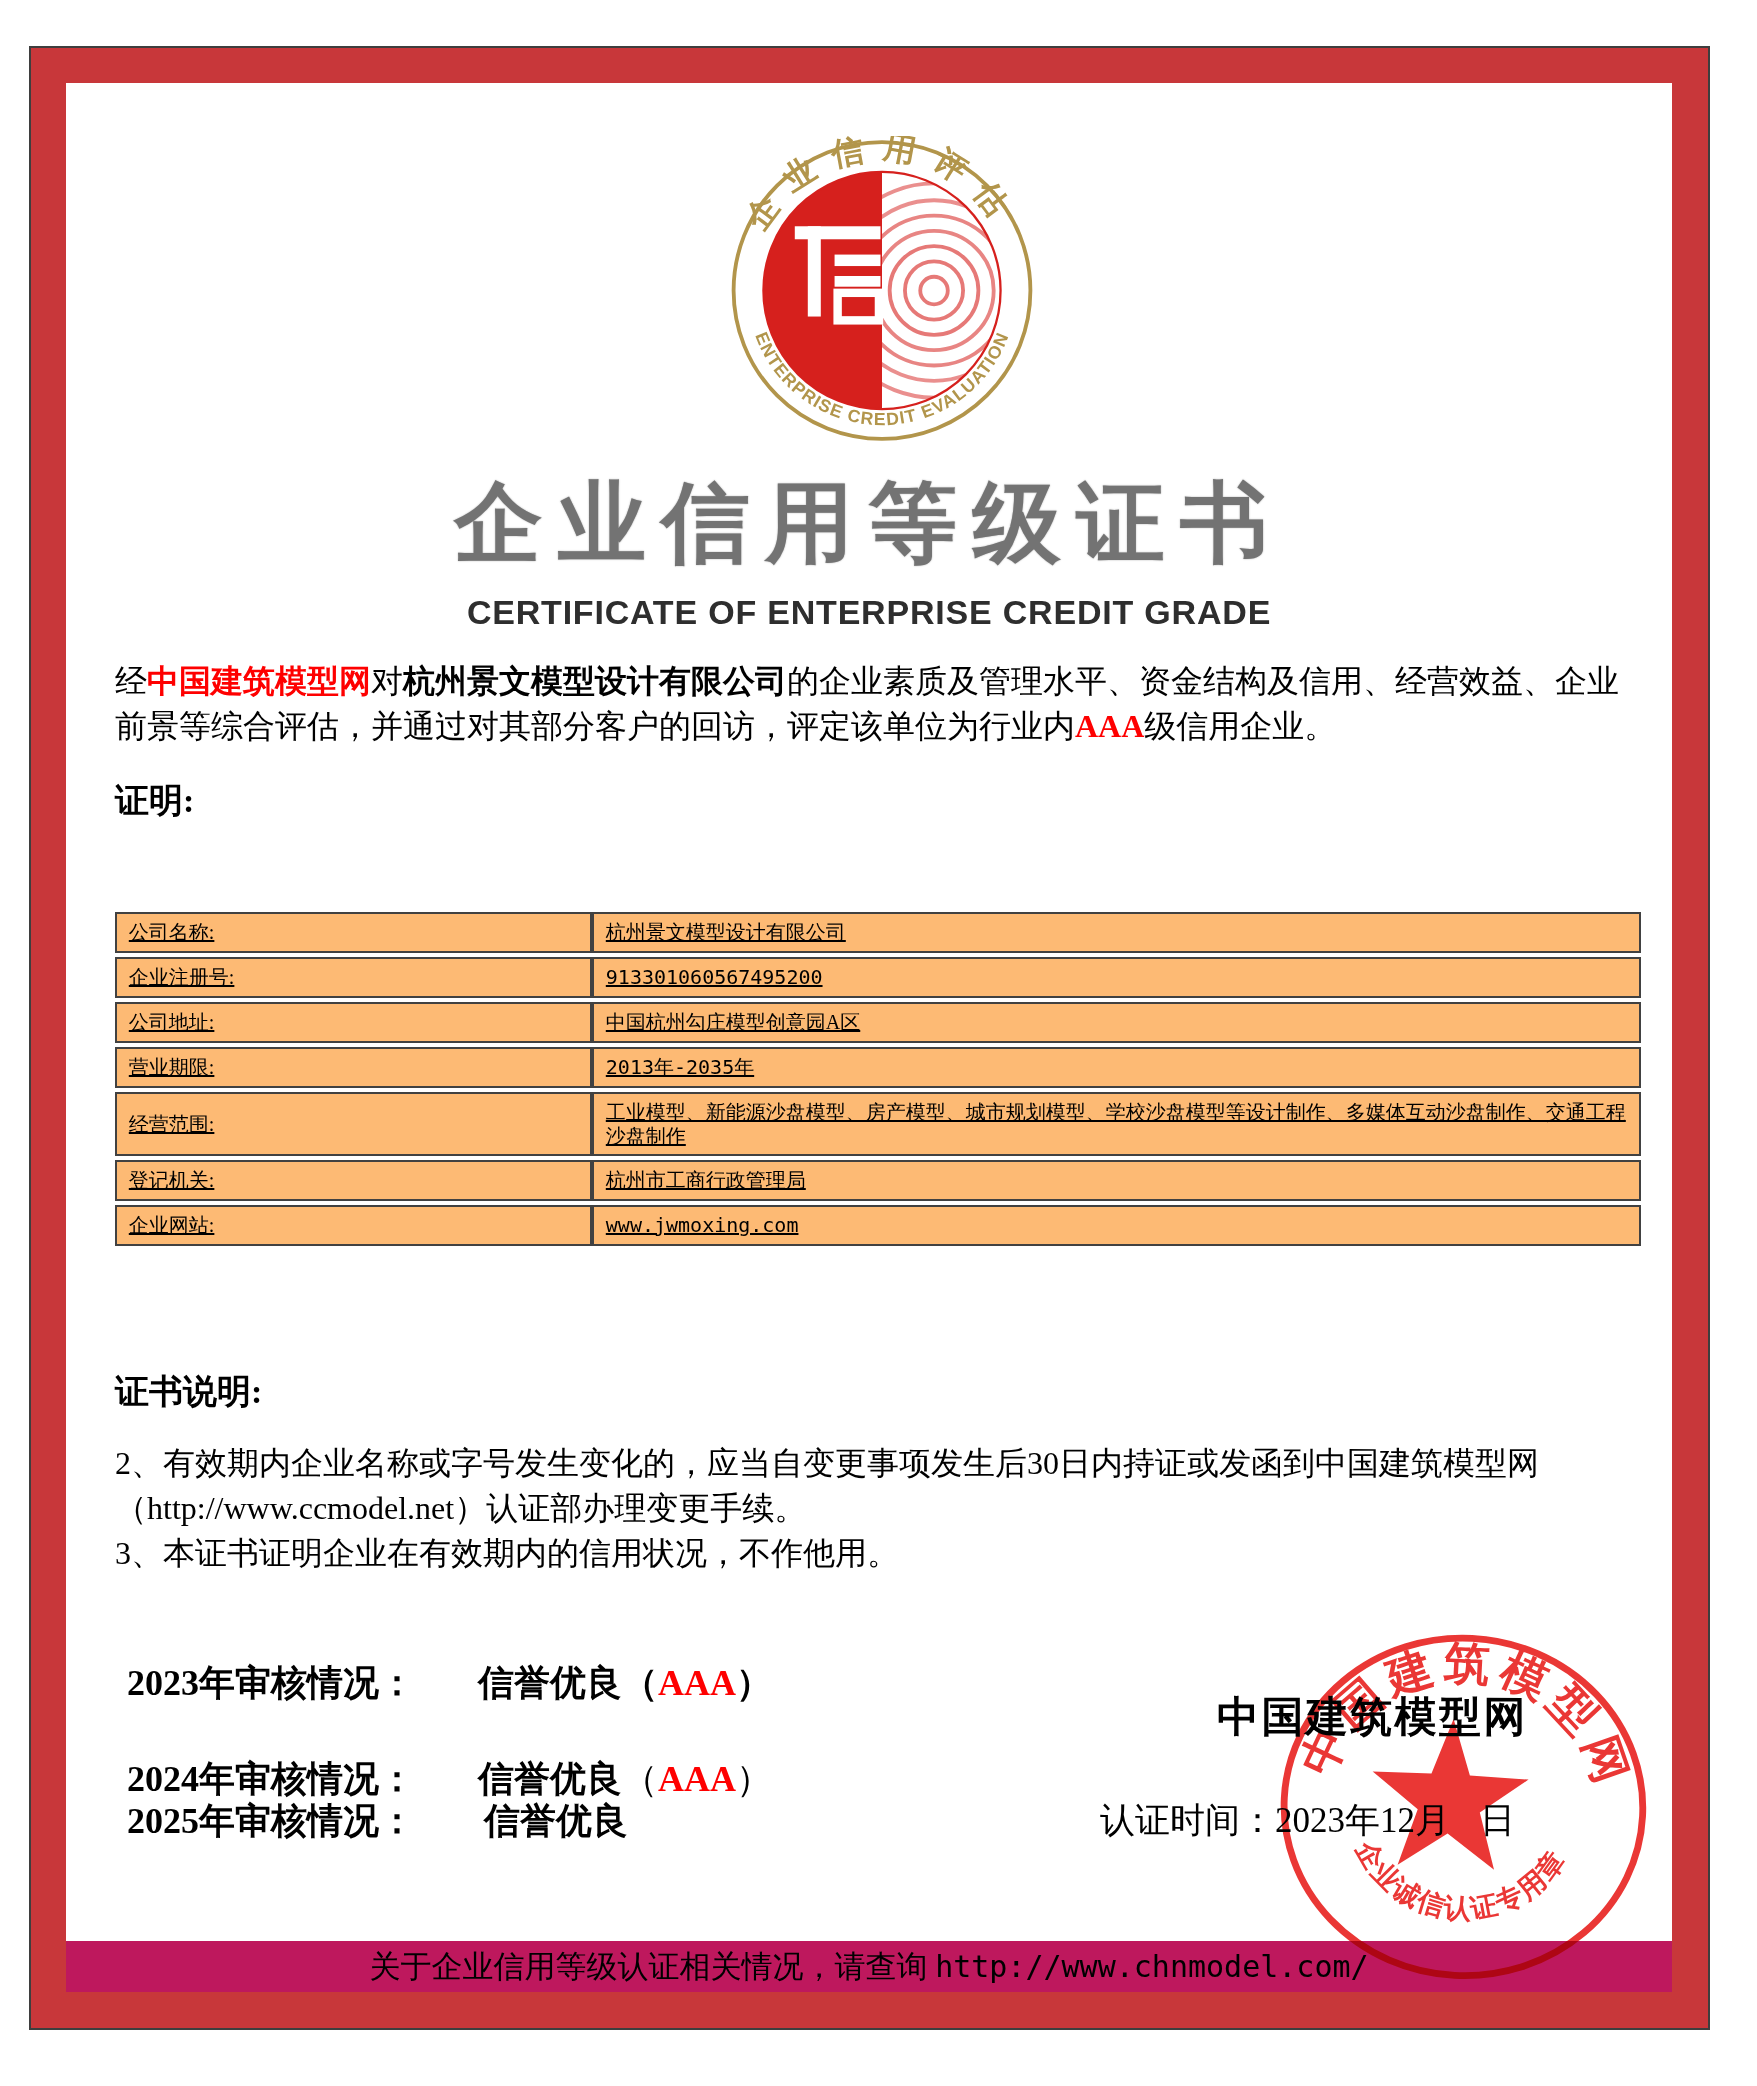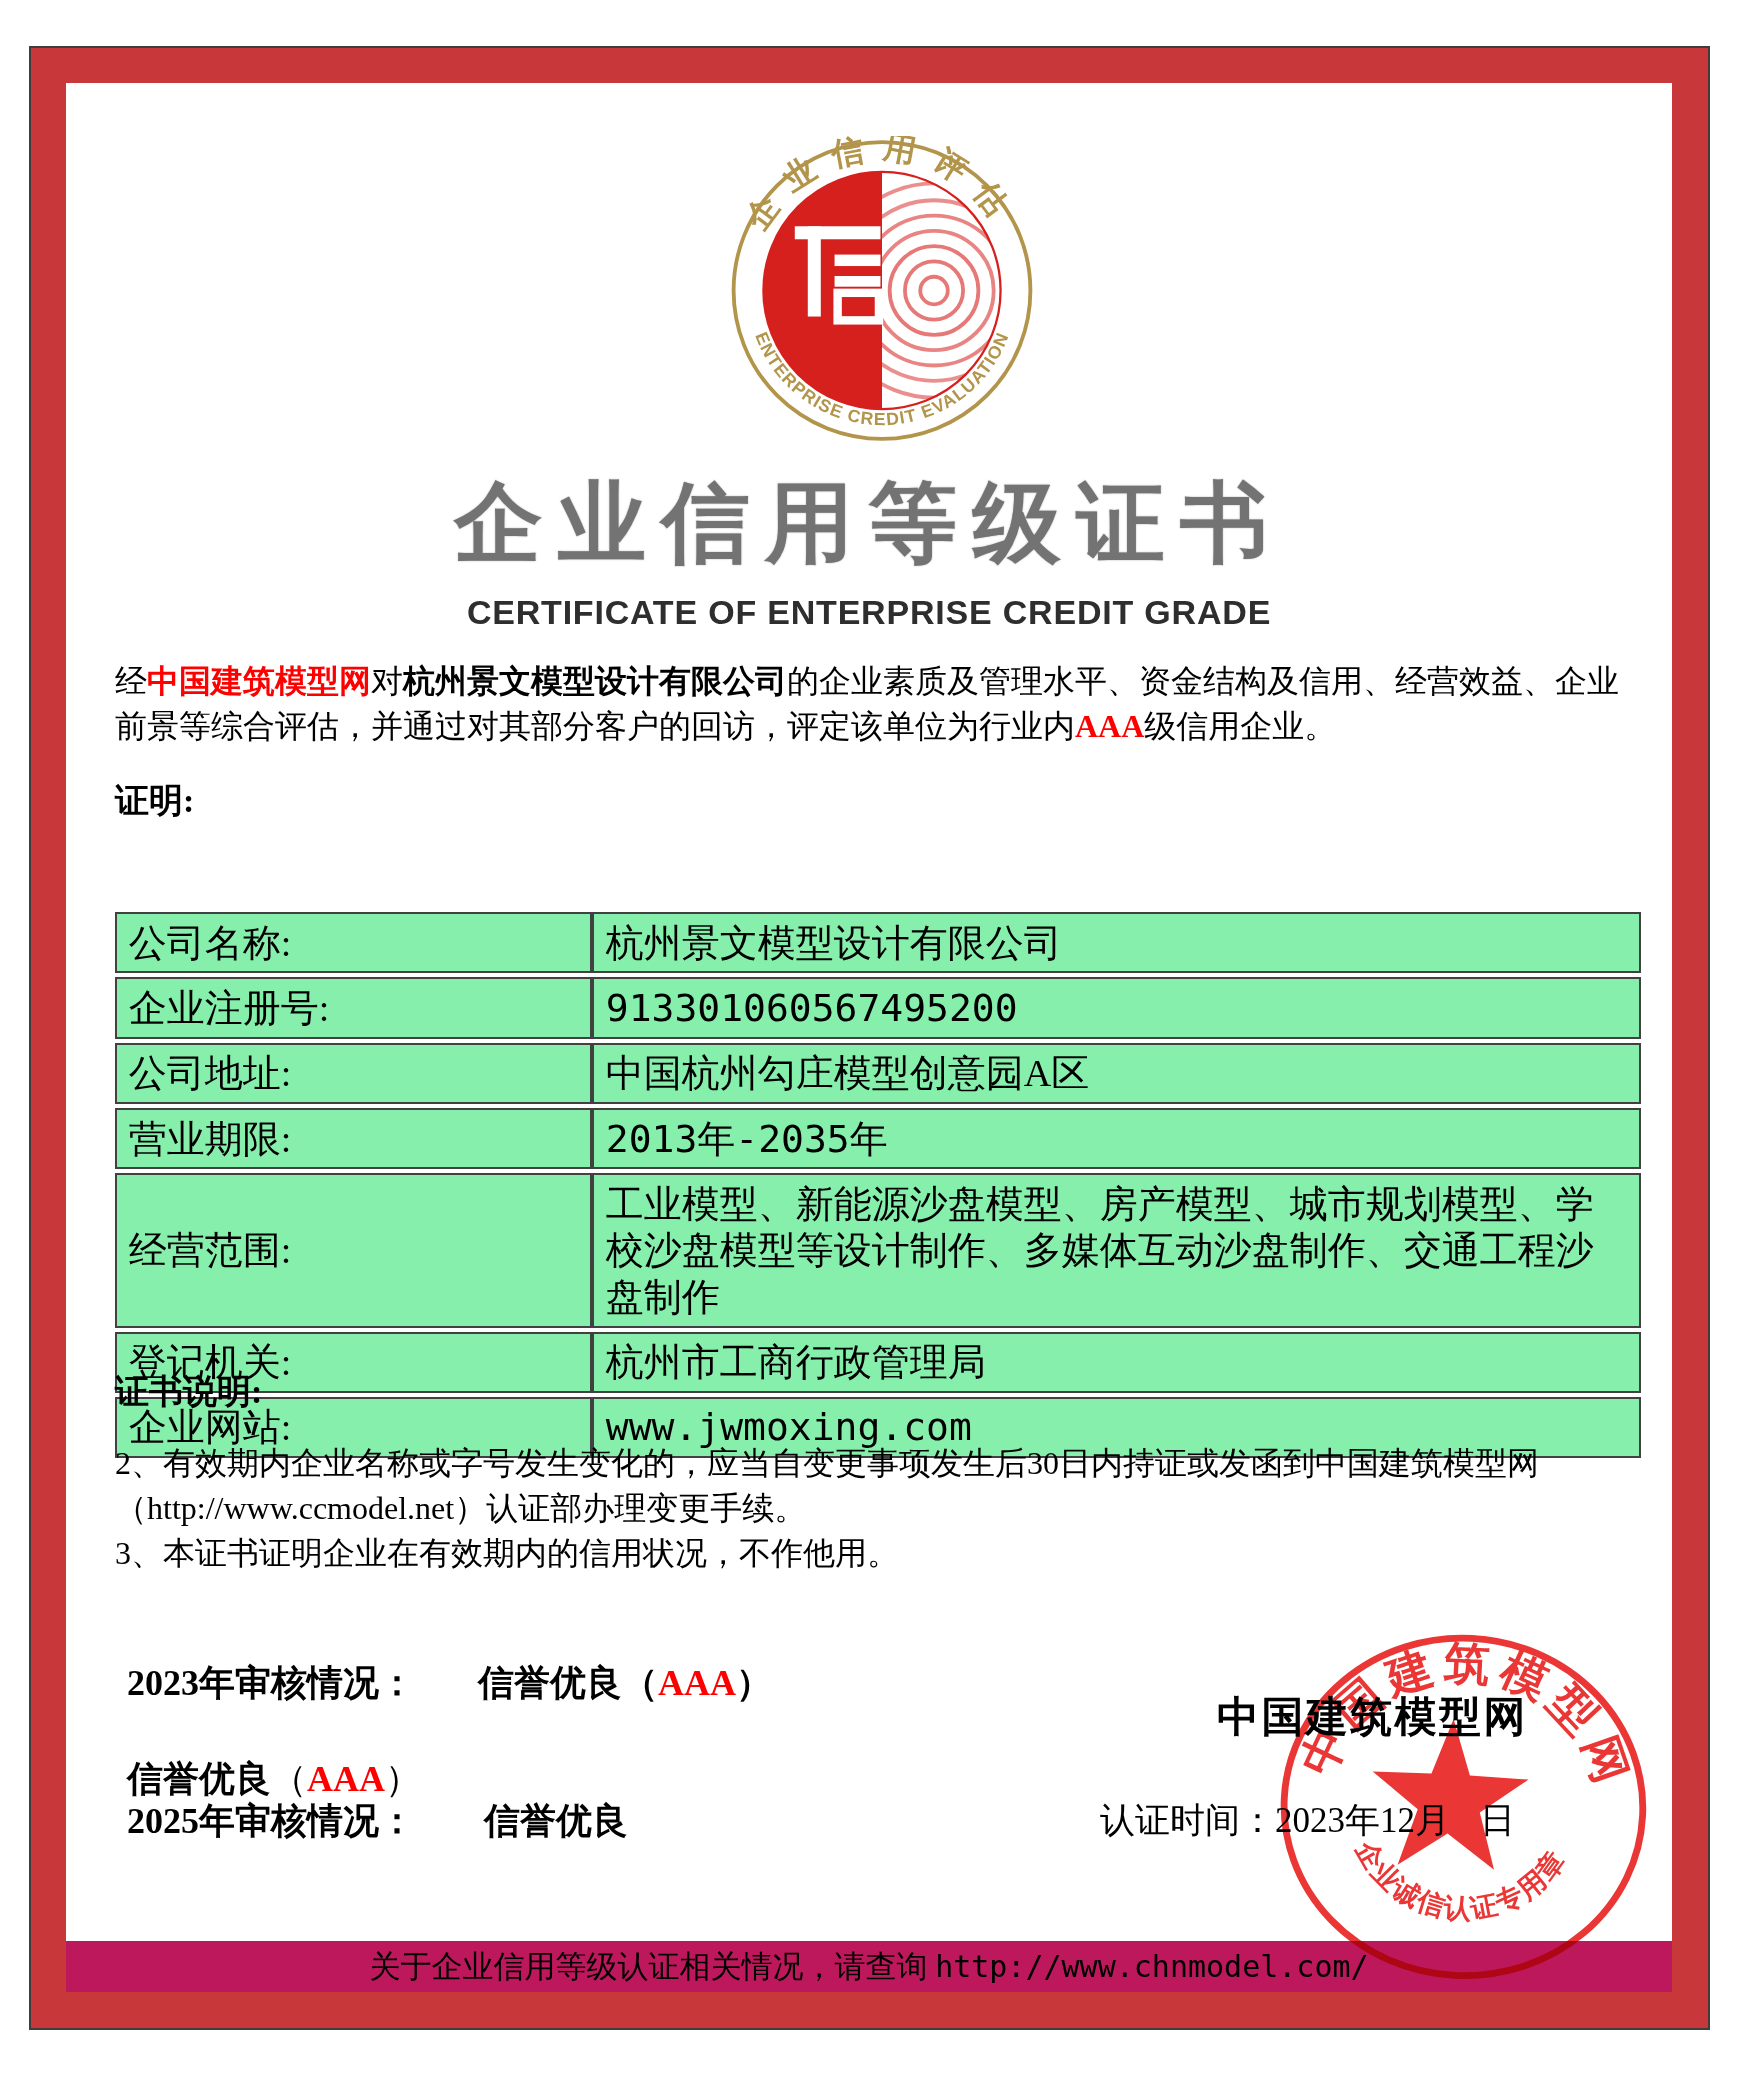--- a/index.html
+++ b/index.html
@@ -23,22 +23,22 @@
   .intro{position:absolute;left:49px;top:576px;width:1528px;font-size:32px;line-height:45px;}
   .red{color:#fe0000;}
   .b{font-weight:bold;}
 
   .proof-head{position:absolute;left:49px;top:695px;font-size:34px;font-weight:bold;}
   .proof-line{position:absolute;left:49px;top:762px;font-size:34px;font-weight:bold;}
 
   
   table.info{position:absolute;left:49px;top:825px;width:1526px;
              border-collapse:separate;border-spacing:0 4.7px;table-layout:fixed;}
-  table.info td{border:2.4px solid #414141;font-size:38px;line-height:1.22;
-                padding:5.5px 11.8px;vertical-align:middle;box-sizing:border-box;background:#86efac;}
+  table.info td{border:2.4px solid #414141;font-size:20px;line-height:1.22;
+                padding:5.5px 11.8px;vertical-align:middle;box-sizing:border-box;background:#fdba74;text-decoration:underline;}
   td.lbl{width:477px;}
   td.val{}
   .mono{font-family:"DejaVu Sans Mono","Liberation Mono",monospace;font-size:32px;}
   tr.single td{height:41px;}
 
   .notes-head{position:absolute;left:49px;top:1286px;font-size:34px;font-weight:bold;}
   .notes{position:absolute;left:49px;top:1358px;width:1529px;font-size:32px;line-height:45px;}
   .notes .note{margin:0;}
 
   
@@ -155,20 +155,21 @@
       <div class="notes">
         <p class="note">2、有效期内企业名称或字号发生变化的，应当自变更事项发生后30日内持证或发函到中国建筑模型网（http://www.ccmodel.net）认证部办理变更手续。</p>
         <p class="note">3、本证书证明企业在有效期内的信用状况，不作他用。</p>
       </div>
 
       <div class="audit" id="audit-0">
         <span class="a-label">2023年审核情况：</span>
         <span class="a-value"><span>信誉优良</span><span class="a-paren">（</span><span class="a-grade">AAA</span><span class="a-paren">）</span></span>
       </div>
       <div class="audit thin" id="audit-1">
+        <span class="a-label">2024年审核情况：</span>
         <span class="a-value"><span>信誉优良</span><span class="a-paren">（</span><span class="a-grade">AAA</span><span class="a-paren">）</span></span>
       </div>
       <div class="audit" id="audit-2">
         <span class="a-label">2025年审核情况：</span>
         <span class="a-value"><span>信誉优良</span></span>
       </div>
 
       <div class="issuer-name">中国建筑模型网</div>
       <div class="cert-time">
         <span>认证时间：2023年12月</span><span class="day">日</span>

